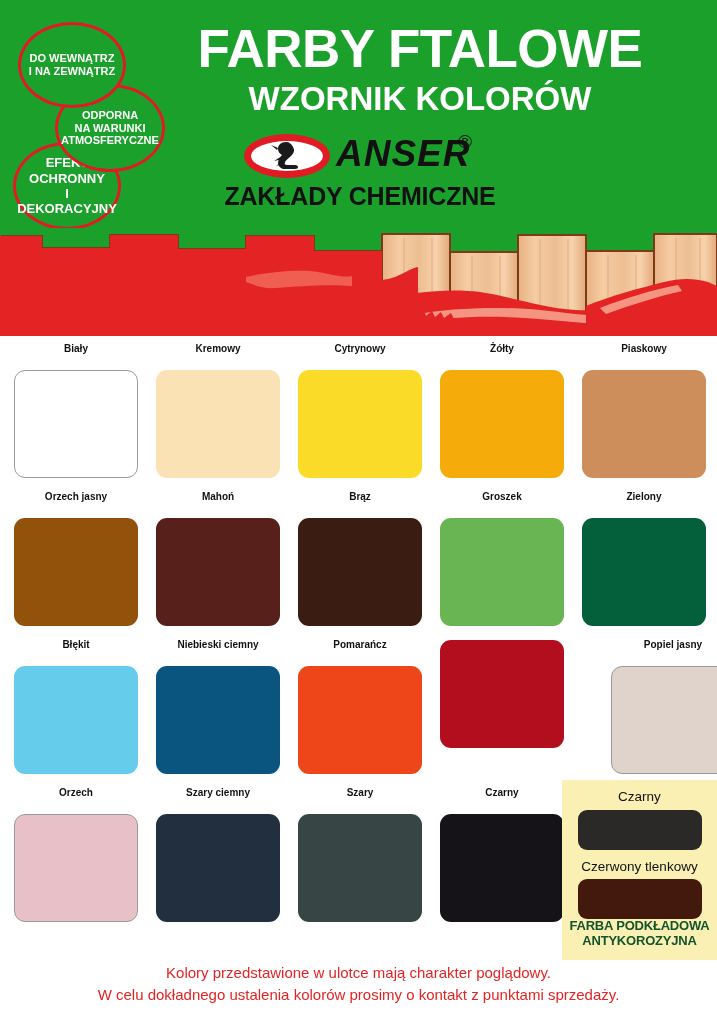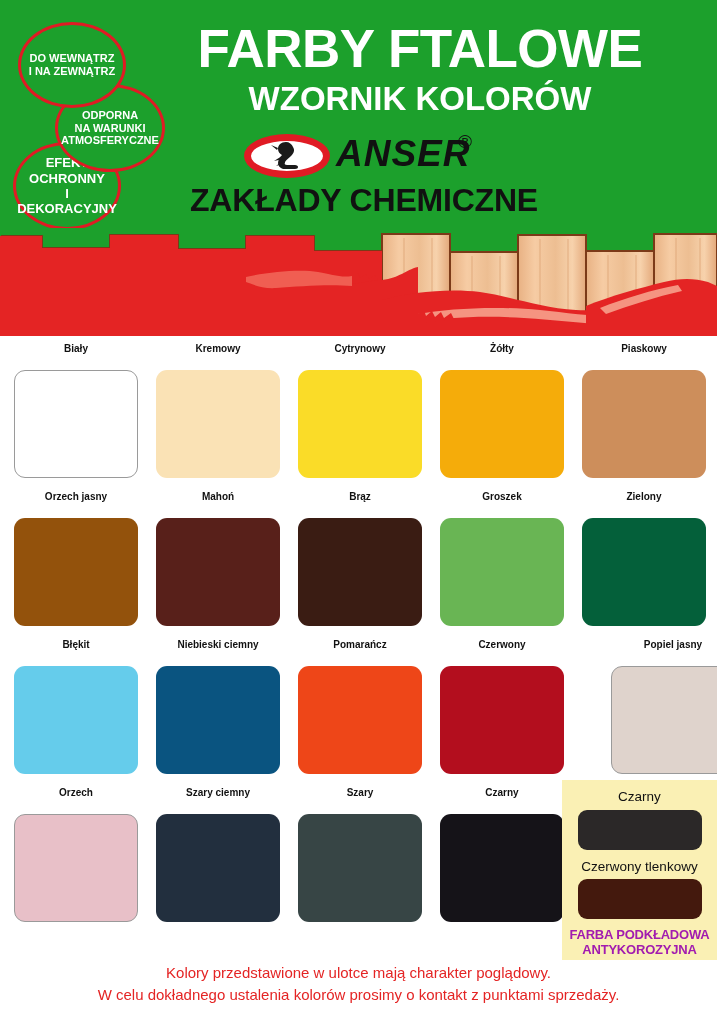--- a/index.html
+++ b/index.html
@@ -129,21 +129,21 @@
     font-size: 19px;
     color: #111111;
     line-height: 1;
   }
   .logo-sub {
     position: absolute;
     left: 190px;
     top: 182px;
     width: 340px;
     text-align: center;
-    font-size: 32px;
+    font-size: 25px;
     font-weight: bold;
     color: #111111;
     letter-spacing: -0.2px;
     white-space: nowrap;
   }
 
   
   .fence {
     position: absolute;
     left: 0;
@@ -213,23 +213,22 @@
   .primer-chip {
     margin: 6px auto 0 auto;
     width: 124px;
     height: 40px;
     border-radius: 9px;
   }
   .primer-foot {
     text-align: center;
     font-size: 13px;
     font-weight: bold;
-    color: #a21caf;
+    color: #14532d;
     line-height: 1.15;
-    padding-top: 9px;
     letter-spacing: -0.2px;
   }
 
   
   .footer {
     position: absolute;
     left: 0;
     top: 962px;
     width: 717px;
     text-align: center;
@@ -414,21 +413,20 @@
       </div>
       <div class="cell" style="left:148px">
         <div class="cell-label">Niebieski ciemny</div>
         <div class="cell-chip" id="c21" style="background: rgb(10, 84, 128);"></div>
       </div>
       <div class="cell" style="left:290px">
         <div class="cell-label">Pomarańcz</div>
         <div class="cell-chip" id="c22" style="background: rgb(238, 70, 24);"></div>
       </div>
       <div class="cell" style="left:432px">
-        <div class="cell-label">Czerwony</div>
         <div class="cell-chip" id="c23" style="background: rgb(179, 14, 30);"></div>
       </div>
       <div class="cell" style="left:603px">
         <div class="cell-label">Popiel jasny</div>
         <div class="cell-chip bordered" id="c24" style="background: rgb(223, 211, 204);"></div>
       </div>
     </div>
 
     <div class="row">
       <div class="cell" style="left:6px">

